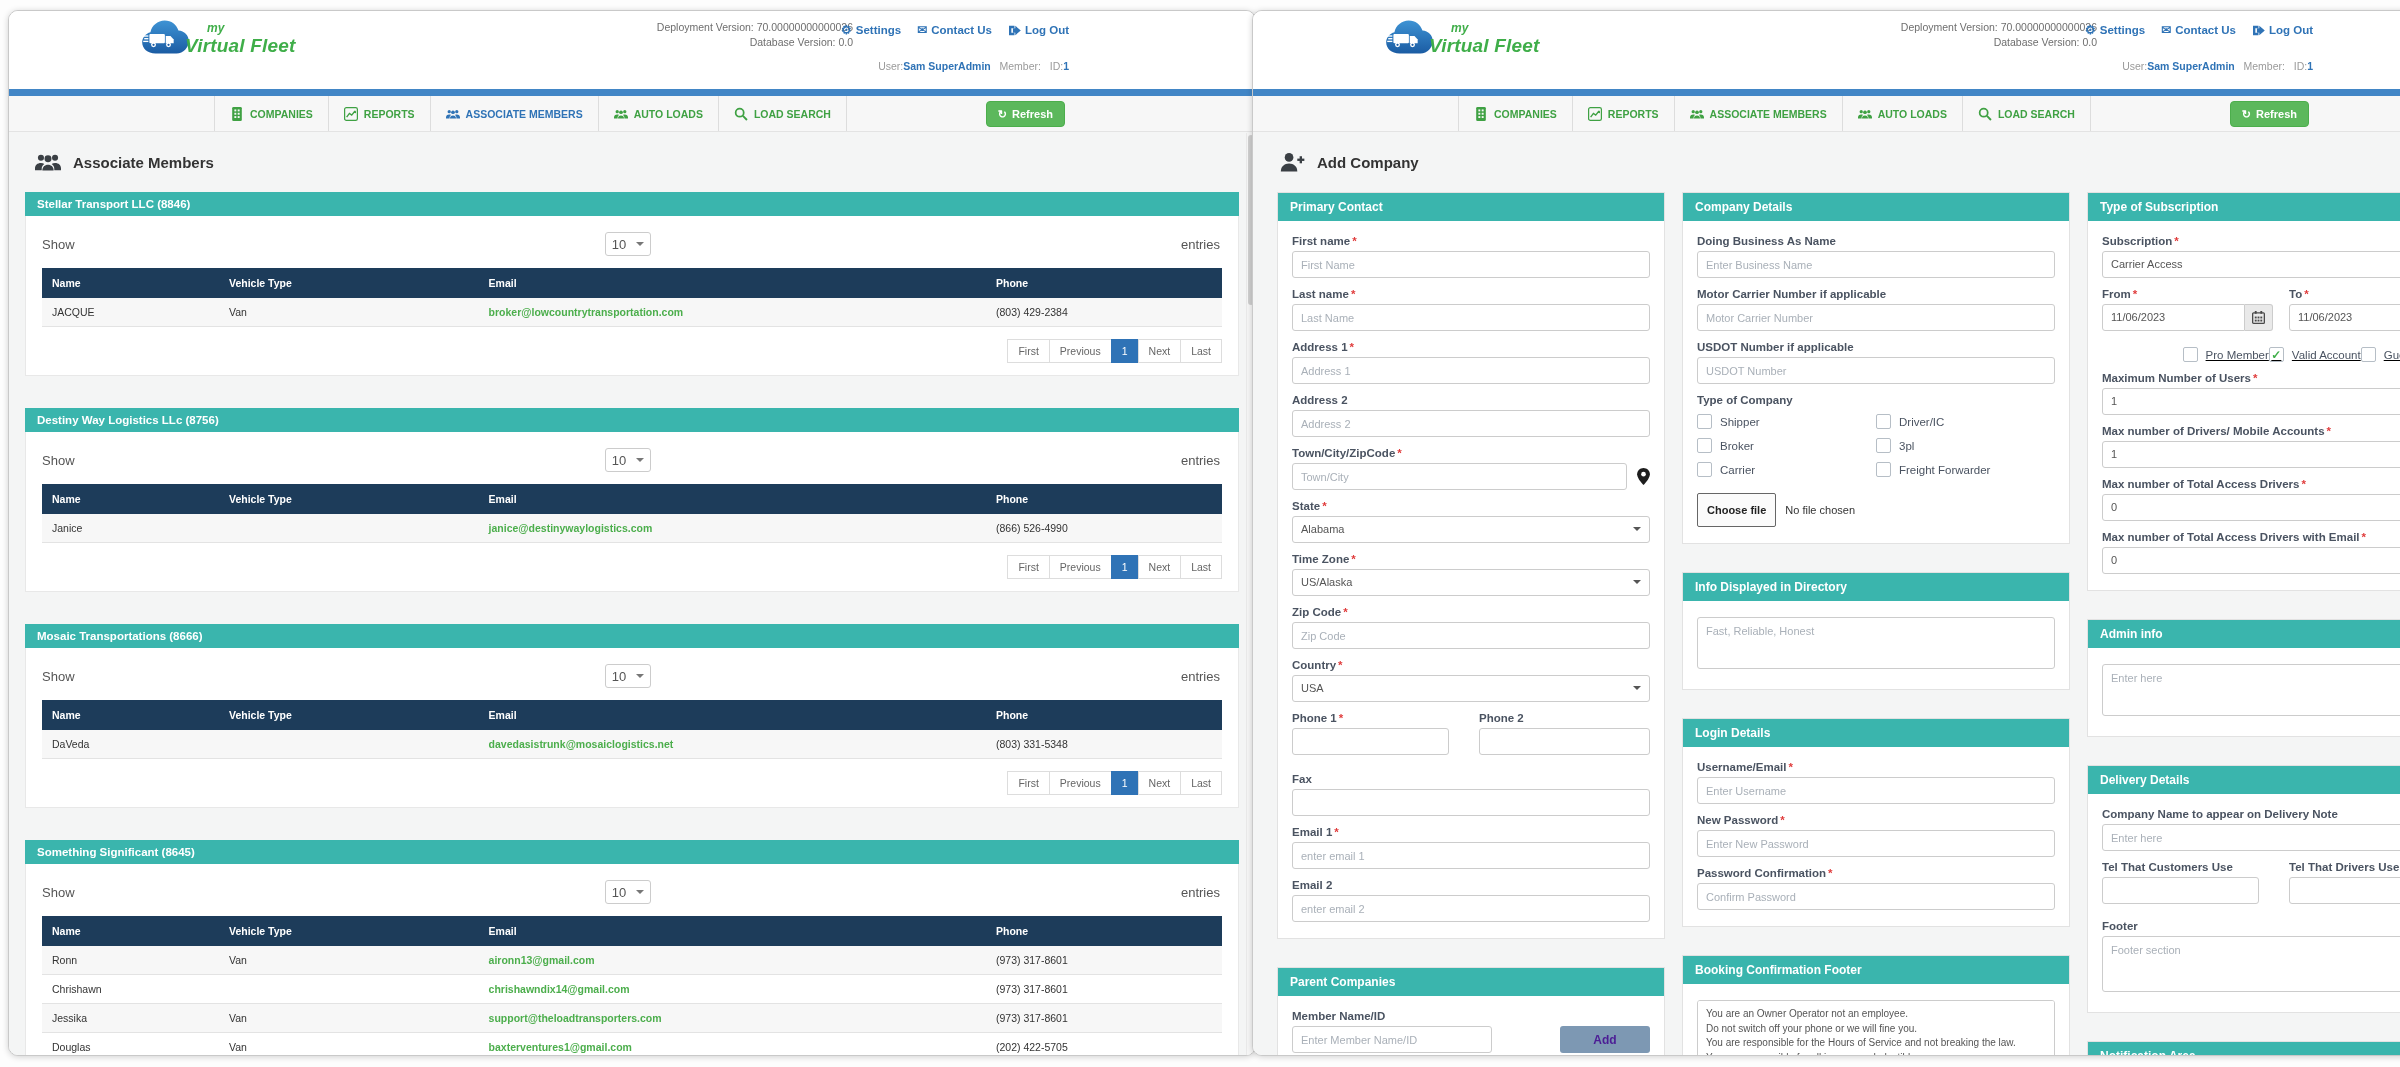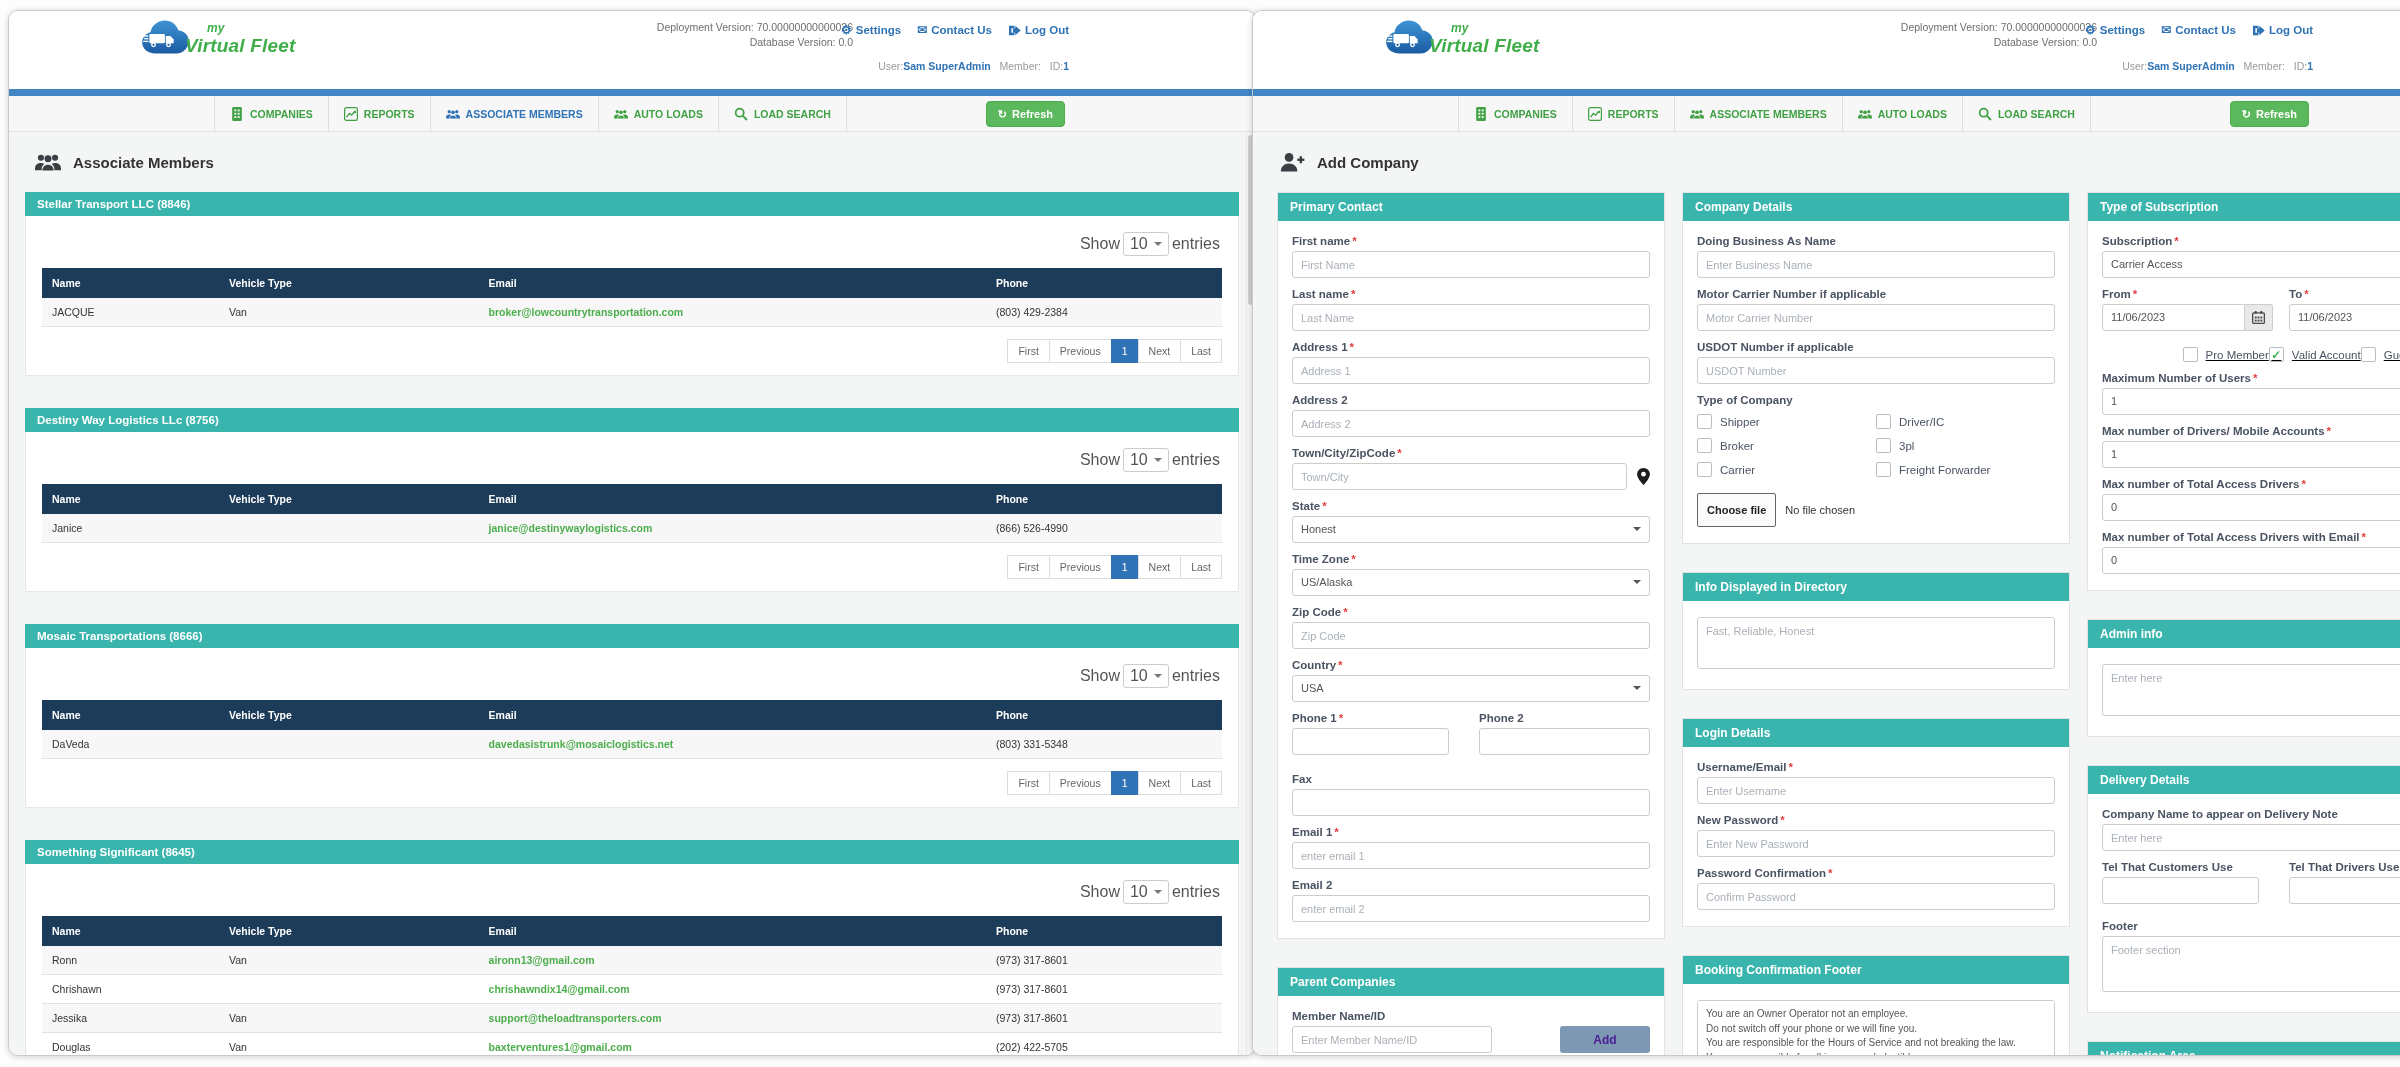--- a/index.html
+++ b/index.html
@@ -42,21 +42,21 @@
   .page-title { display:flex; align-items:center; gap:12px; margin:8px 0 20px 10px; }
   .page-title svg { width:26px; height:20px; fill:#3a3f44; }
   .page-title .t { font-size:15px; font-weight:700; color:#333; }
   .win-scroll { position:absolute; top:122px; right:0; bottom:0; width:9px; background:#f6f6f6; border-left:1px solid #e9e9e9; }
   .win-scroll .thumb { position:absolute; top:2px; left:1px; width:6px; height:170px; background:#cfcfcf; border-radius:3px; }
 
   
   .sec { margin-bottom:32px; }
   .sec-header { background:#3ab5ad; color:#fff; font-size:11.5px; font-weight:700; padding:6px 12px; }
   .sec-body { background:#fff; border:1px solid #e8e8e8; border-top:none; padding:10px 16px 12px; }
-  .show-row { display:flex; justify-content:flex-end; align-items:center; gap:3px; font-size:16px; color:#555; margin:6px 2px 12px 0; }
+  .show-row { display:flex; justify-content:space-between; align-items:center; gap:21px; font-size:13px; color:#555; margin:6px 2px 12px 0; }
   .show-select { width:46px; height:24px; border:1px solid #ccc; border-radius:3px; background:#fff;
                  display:flex; align-items:center; justify-content:space-between; padding:0 6px; color:#555; cursor:pointer; }
   .caret-dn { width:0; height:0; border-top:4px solid #777; border-left:4px solid transparent; border-right:4px solid transparent; }
   table.members { width:100%; border-collapse:collapse; font-size:10.5px; }
   table.members th { background:#1d3c5a; color:#fff; text-align:left; font-weight:700; padding:9px 10px; }
   table.members td { padding:8px 10px; border-bottom:1px solid #e3e3e3; color:#333; }
   tr.odd td { background:#f7f7f7; }
   .email-link { color:#4cae4c; font-weight:600; text-decoration:none; cursor:pointer; }
   .col-name{width:15%} .col-veh{width:22%} .col-mail{width:43%} .col-ph{width:20%}
   .pager { display:flex; justify-content:flex-end; margin-top:12px; }
@@ -556,21 +556,21 @@
             <label class="flabel"><span>Town/City/ZipCode</span><span class="req">*</span></label>
             <div class="town-row">
               <input class="fi" placeholder="Town/City" style="">
               <svg class="pin" width="13" height="17" viewBox="0 0 12 16">
                   <path d="M6 0C2.7 0 0 2.6 0 5.8 0 10 6 16 6 16s6-6 6-10.2C12 2.6 9.3 0 6 0z" fill="#1d1d1d"></path>
                   <circle cx="6" cy="5.8" r="2.2" fill="#fff"></circle>
                 </svg>
             </div>
             <label class="flabel"><span>State</span><span class="req">*</span></label>
             <div class="selectbox">
-                <div class="fi">Honest</div>
+                <div class="fi">Alabama</div>
                 <span class="caret"></span>
               </div>
             <label class="flabel"><span>Time Zone</span><span class="req">*</span></label>
             <div class="selectbox">
                 <div class="fi">US/Alaska</div>
                 <span class="caret"></span>
               </div>
             <label class="flabel"><span>Zip Code</span><span class="req">*</span></label>
             <input class="fi" placeholder="Zip Code" style="">
             <label class="flabel"><span>Country</span><span class="req">*</span></label>

